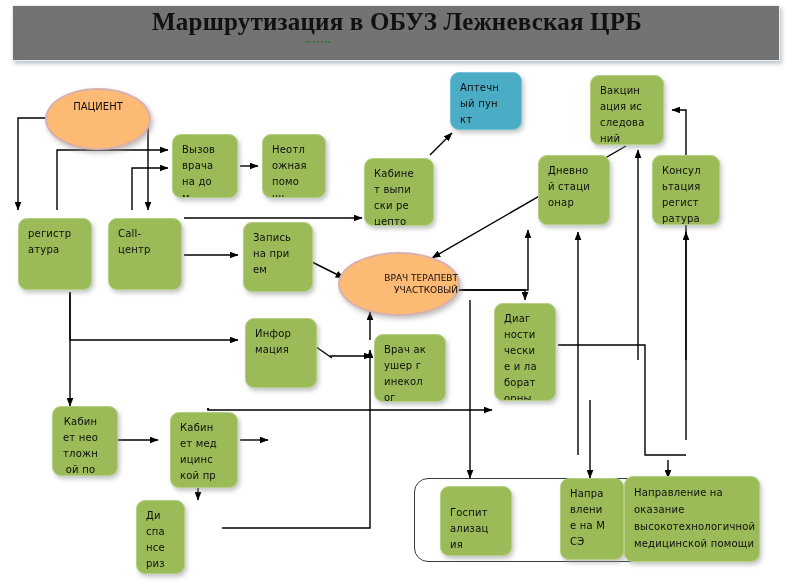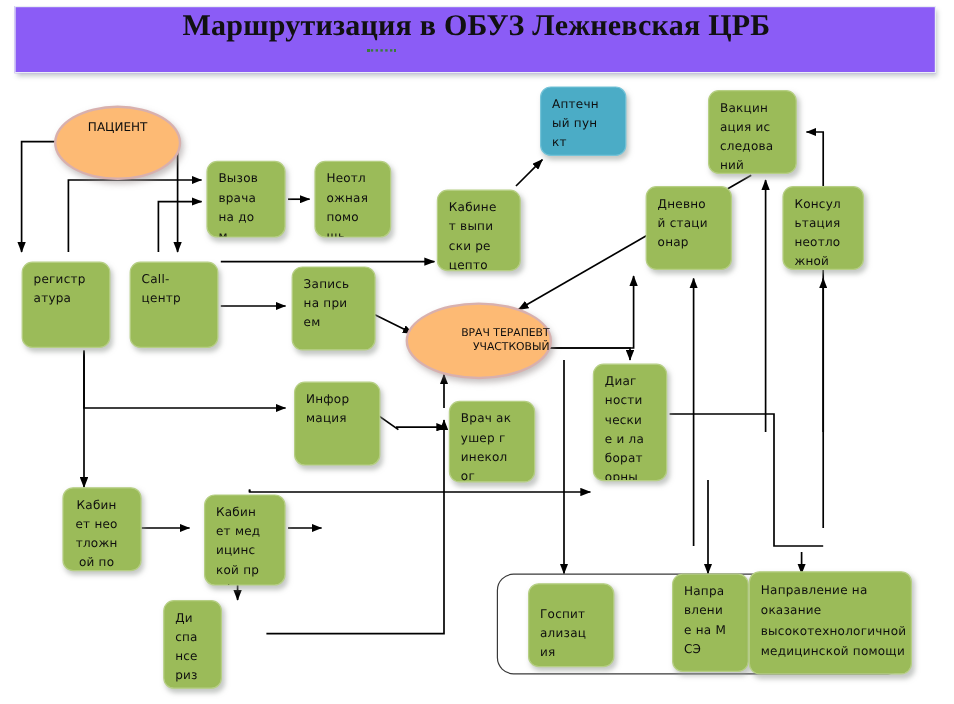--- a/index.html
+++ b/index.html
@@ -9,21 +9,21 @@
     font-family:"Liberation Sans", sans-serif;
     overflow:hidden;
     position:relative;
   }
   #canvas{position:absolute;left:0;top:0;width:795px;height:587px;}
 
   
   .title-banner{
     position:absolute;
     left:12px;top:5px;width:768px;height:56px;
-    background:#8b5cf6;
+    background:#737373;
     border:1px solid #e9eef4;
     box-shadow:2px 3px 4px rgba(120,130,140,.45);
     box-sizing:border-box;
   }
   .title-text{
     position:absolute;
     left:0;top:2px;width:768px;
     text-align:center;
     font-family:"Liberation Serif", serif;
     font-weight:bold;
@@ -212,21 +212,21 @@
 
   <div class="node green" style="left:538px;top:155px;width:72px;height:70px;">
     <span class="lbl">Дневной стационар</span>
   </div>
 
   <div class="node green" style="left:590px;top:75px;width:74px;height:70px;">
     <span class="lbl">Вакцинация исследований</span>
   </div>
 
   <div class="node green" style="left:652px;top:155px;width:68px;height:70px;">
-    <span class="lbl">Консультация неотложной</span>
+    <span class="lbl">Консультация регистратура</span>
   </div>
 
   <div class="node green" style="left:245px;top:318px;width:72px;height:70px;">
     <span class="lbl">Информация</span>
   </div>
 
   <div class="node green" style="left:374px;top:334px;width:72px;height:68px;">
     <span class="lbl">Врач акушер гинеколог</span>
   </div>
 

